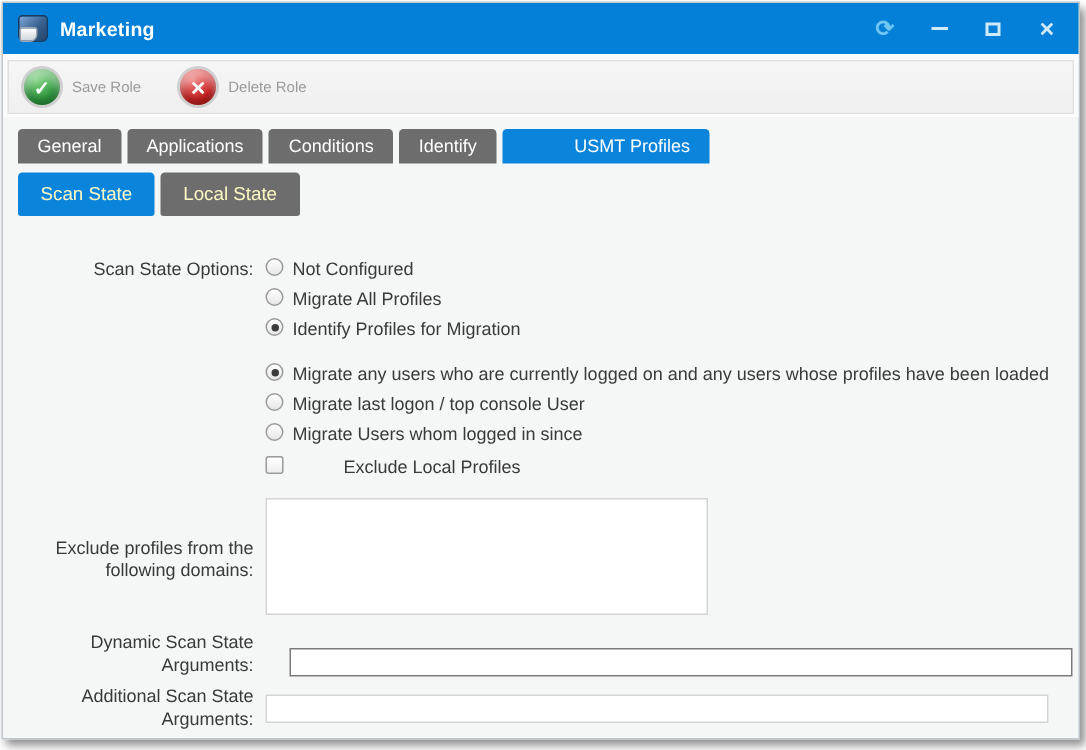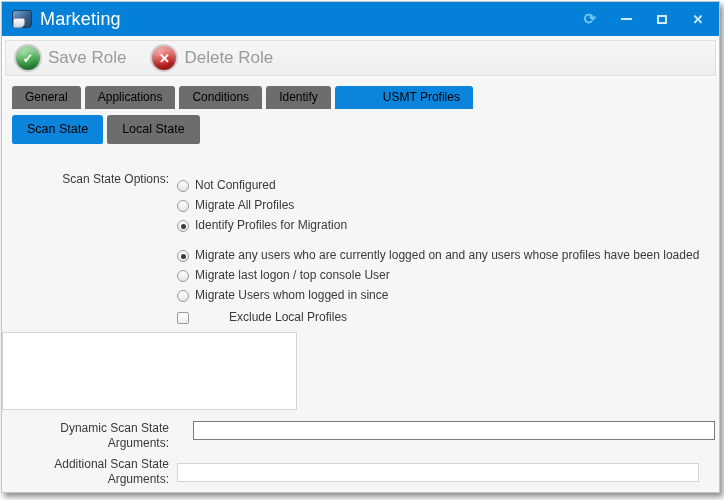--- a/index.html
+++ b/index.html
@@ -19,64 +19,64 @@
   .app-icon .box {
     position: absolute; inset: 0; border-radius: 3px 3px 4px 4px;
     background: linear-gradient(135deg,#7da7d9 0%, #39618f 55%, #24466b 100%);
     border: 1px solid #1c3a5c;
   }
   .app-icon .page {
     position: absolute; left: 1px; bottom: 0px; width: 12px; height: 10px;
     background: linear-gradient(180deg,#ffffff,#cfd6dd); border-radius: 2px 2px 5px 2px;
     border: 1px solid #9aa6b2;
   }
-  .title { font-size: 18px; font-weight: normal; letter-spacing: 0.2px; }
+  .title { font-size: 13px; font-weight: bold; letter-spacing: 0.2px; }
   .win-controls { margin-left: auto; display: flex; align-items: center; gap: 14px; }
   .win-btn {
     width: 22px; height: 22px; display: flex; align-items: center; justify-content: center;
     font-size: 13px; color: #cfeafb; cursor: default; font-weight: bold;
   }
   .win-btn.refresh { color: #6fc7f2; font-size: 15px; }
   .max-glyph { width: 10px; height: 9px; border: 2px solid #cfeafb; display: inline-block; }
   .min-glyph { width: 11px; height: 0; border-top: 2px solid #cfeafb; display: inline-block; }
   
   .toolbar-zone { background: #fbfbfb; padding: 4px 3px 2px 3px; }
   .toolbar {
     border: 1px solid #e0e0e0; background: linear-gradient(#f6f6f6,#efefef);
     height: 36px; display: flex; align-items: center; padding: 0 10px; gap: 26px;
   }
   .tool-btn { display: flex; align-items: center; gap: 8px; cursor: default; }
-  .tool-btn .label { color: #9a9a9a; font-size: 17px; }
+  .tool-btn .label { color: #9a9a9a; font-size: 10px; }
   .orb {
     width: 24px; height: 24px; border-radius: 50%;
     display: flex; align-items: center; justify-content: center;
     color: #fff; font-size: 13px; font-weight: bold;
     box-shadow: 0 0 0 2px #cfcfcf, inset 0 6px 6px rgba(255,255,255,0.45), inset 0 -4px 6px rgba(0,0,0,0.25);
   }
   .orb.green { background: radial-gradient(circle at 35% 30%, #7ed07e, #2f9b3f 60%, #1c7a2e); }
   .orb.red   { background: radial-gradient(circle at 35% 30%, #f08080, #cc2222 60%, #9e1414); }
   
   .tabs-row { display: flex; gap: 4px; padding: 8px 10px 0 10px; }
   .tab {
-    background: #6d6d6d; color: #000000; font-size: 12px;
+    background: #6d6d6d; color: #ffffff; font-size: 12px;
     padding: 4px 13px 5px 13px; border-radius: 3px 3px 0 0; cursor: default; white-space: nowrap;
   }
   .tab.active { background: #0b84dc; padding-left: 48px; }
   .subtabs-row { display: flex; gap: 4px; padding: 6px 10px 0 10px; }
   .subtab {
-    background: #6d6d6d; color: #000000; font-size: 12.5px;
+    background: #6d6d6d; color: #fef9c3; font-size: 12.5px;
     padding: 7px 15px 8px 15px; border-radius: 3px 3px 2px 2px; cursor: default; white-space: nowrap;
   }
   .subtab.active { background: #0b84dc; }
   
   .form { padding: 28px 18px 0 0; font-size: 12px; color: #3a3a3a; }
   .row { display: flex; margin-bottom: 2px; }
   .lbl-col { width: 175px; flex: 0 0 175px; text-align: right; padding-right: 8px; line-height: 1.25; }
   .ctl-col { flex: 1; }
-  .opt { display: flex; align-items: flex-end; gap: 6px; height: 20px; cursor: default; }
+  .opt { display: flex; align-items: flex-start; gap: 6px; height: 20px; cursor: default; }
   .radio {
     width: 12px; height: 12px; border-radius: 50%; flex: 0 0 auto;
     border: 1px solid #9a9a9a; background: linear-gradient(#ffffff,#e6e6e6);
     position: relative;
   }
   .radio.on::after {
     content: ""; position: absolute; left: 2.5px; top: 2.5px; width: 5px; height: 5px;
     border-radius: 50%; background: #3c3c3c;
   }
   .checkbox {
@@ -179,26 +179,27 @@
         </div>
 
         <div class="opt" style="margin-top:2px;gap:40px;">
           <span class="checkbox"></span>
           <span>Exclude Local Profiles</span>
         </div>
       </div>
     </div>
 
     <div class="row mt8" style="align-items:center;">
+      <div class="lbl-col">Exclude profiles from the following domains:</div>
       <div class="ctl-col">
         <textarea class="domains" value="" style=""></textarea>
       </div>
     </div>
 
-    <div class="row mt8" style="align-items:flex-start;gap:16px;">
+    <div class="row mt8" style="align-items:flex-end;gap:16px;">
       <div class="lbl-col">Dynamic Scan State Arguments:</div>
       <div class="ctl-col center-v">
         <input class="argbox dark" type="text" value="" style="">
       </div>
     </div>
 
     <div class="row" style="align-items:center; margin-top:6px;">
       <div class="lbl-col">Additional Scan State Arguments:</div>
       <div class="ctl-col center-v">
         <input class="argbox" type="text" value="" style="">

